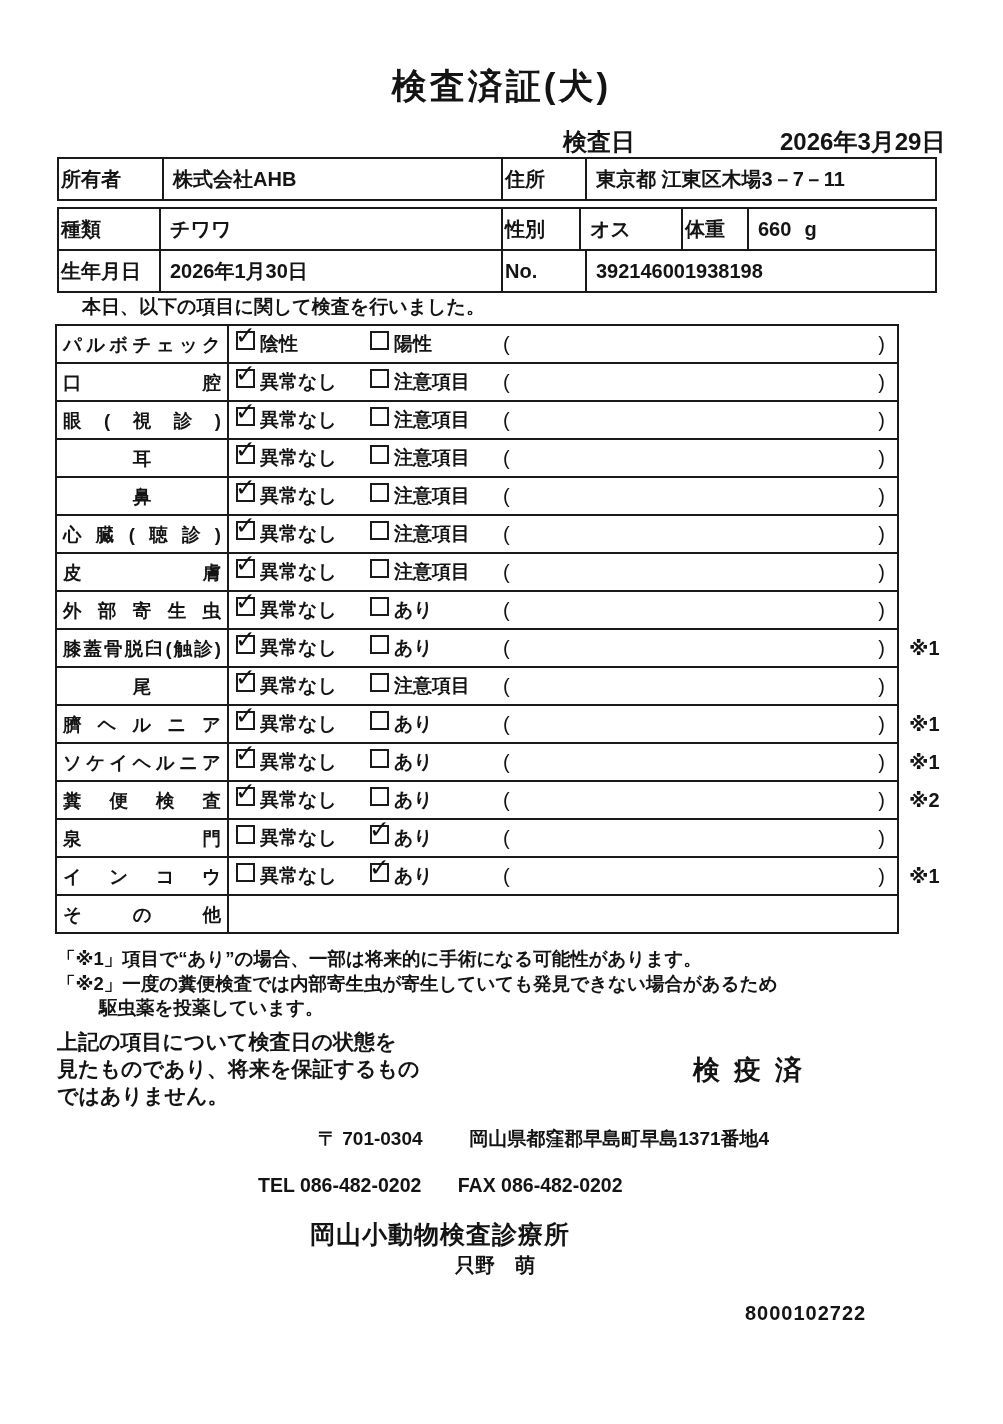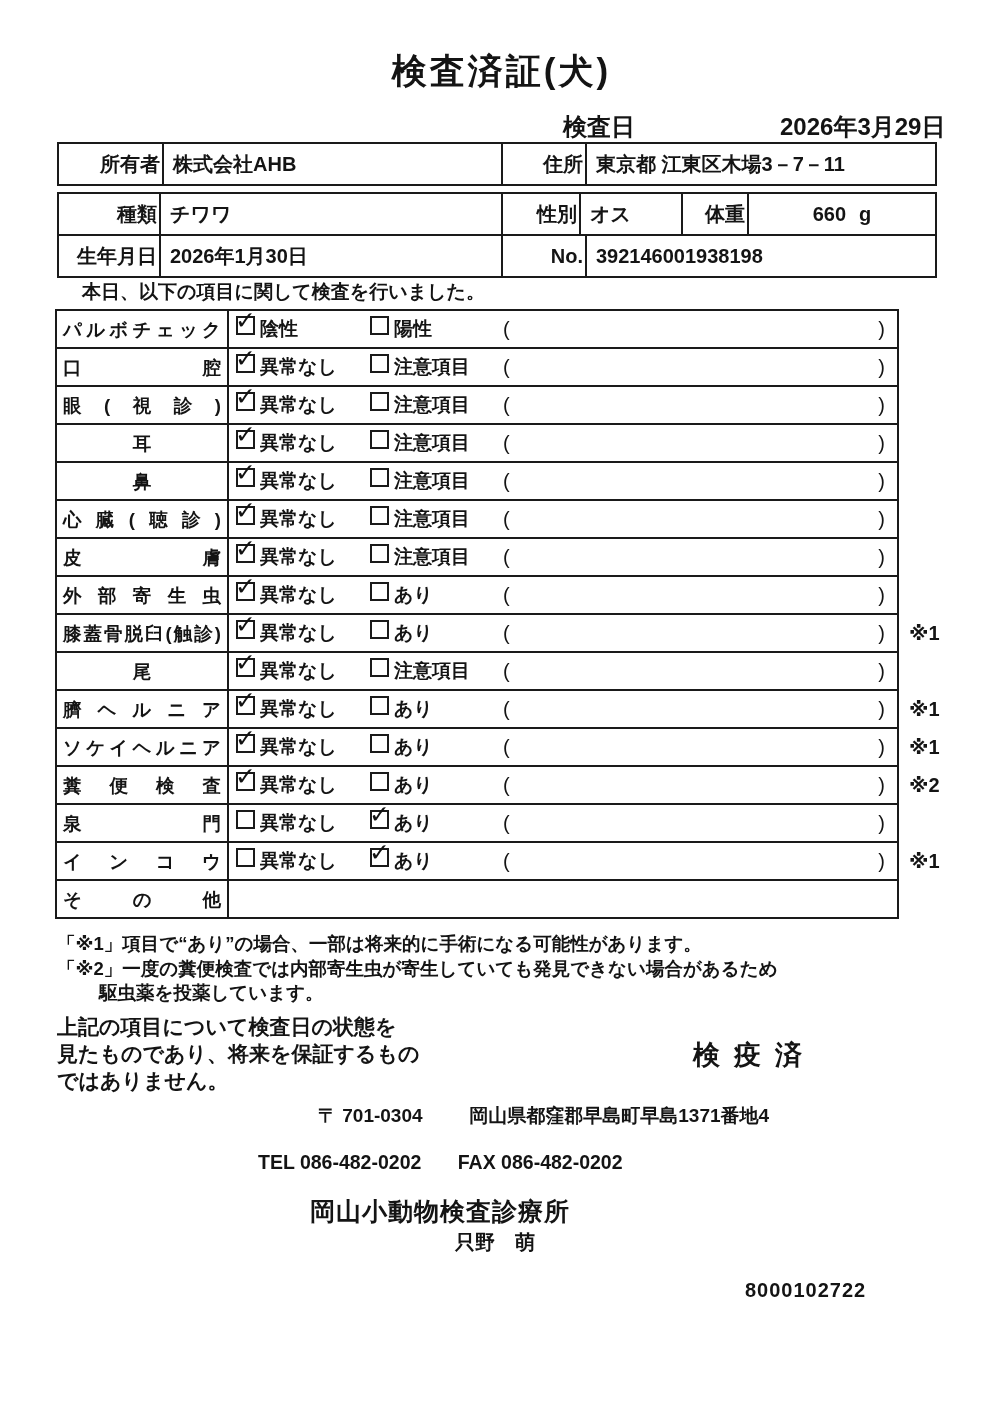--- a/index.html
+++ b/index.html
@@ -2,31 +2,31 @@
 <html><head>
 <meta charset="utf-8">
 <style>
   html,body { margin:0; padding:0; background:#e8e8e8; }
   .page {
     width:1003px; height:1424px; position:relative; background:#ffffff;
     overflow:hidden; color:#141414;
     font-family:"Liberation Sans","DejaVu Sans",sans-serif;
     box-sizing:border-box;
   }
-  .scan-title { padding-top:48px; text-align:center; font-size:35px; font-weight:700; letter-spacing:3px; }
+  .scan-title { padding-top:63px; text-align:center; font-size:35px; font-weight:700; letter-spacing:3px; }
   .date-row { position:relative; height:26px; margin-top:16px; font-size:24px; font-weight:700;padding-left:43px; }
   .date-label { position:absolute; left:563px; top:0; }
   .date-value { position:absolute; left:780px; top:0; }
 
   table.box { border-collapse:collapse; table-layout:fixed; margin-left:57px; font-size:20px; font-weight:600; }
   .owner-box { margin-top:5px; width:878px; }
   .animal-box { margin-top:6px; width:878px; }
   table.box td { border:2px solid #1a1a1a; height:40px; padding:0 9px; overflow:hidden; white-space:nowrap; }
-  table.box td.lab { text-align:right; padding:0 2px; }
-  td.weight-val { text-align:center; padding-right:14px; }
+  table.box td.lab { text-align:left; padding:0 2px; }
+  td.weight-val { text-align:left; padding-right:14px; }
   .unit { display:inline-block; margin-left:13px; }
 
   .intro { margin:2px 0 0 82px; font-size:19px; font-weight:600; line-height:24px; }
 
   table.main { border-collapse:collapse; table-layout:fixed; margin:5px 0 0 55px; width:904px; font-weight:600; }
   table.main td { height:36px; overflow:hidden; }
   td.c-name {
     border:2px solid #1a1a1a; font-size:18.5px; padding:0 6px; white-space:nowrap;
     text-align:justify; text-align-last:justify; text-justify:inter-character;
   }
@@ -37,21 +37,21 @@
   .z1 { width:134px; }
   .z2 { width:133px; }
   .z3 { flex:1; justify-content:space-between; padding-right:12px; font-size:20px; font-weight:500; }
   .cb { width:15px; height:15px; border:2px solid #1a1a1a; position:relative; flex:none; margin-right:5px; display:inline-block; background:#fff; }
   .cb.checked::after { content:"\2713"; position:absolute; left:-3px; top:-12px; font-size:25px; font-weight:700; color:#111; }
   td.c-note { border:none; font-size:20px; font-weight:700; padding-left:10px; white-space:nowrap; }
 
   .notes { margin:13px 0 0 57px; font-size:18.5px; font-weight:600; line-height:24.5px; }
   .note-line.indent { padding-left:42px; }
 
-  .statement-wrap { position:relative; margin:7px 0 8px 57px; height:82px; }
+  .statement-wrap { position:relative; margin:7px 0 16px 57px; height:82px; }
   .statement { font-size:21px; font-weight:700; line-height:27px; }
   .stamp { position:absolute; left:636px; top:24px; font-size:27px; font-weight:600; letter-spacing:14px; white-space:nowrap; }
 
   .addr-line { margin:2px 0 0 318px; font-size:19px; font-weight:600; line-height:25px; }
   .postal { display:inline-block; width:146px; }
   .tel-line { margin:22px 0 0 258px; font-size:19.5px; font-weight:600; line-height:25px; }
   .fax { margin-left:31px; }
   .clinic-name { margin:20px 8px 0 310px; font-size:25px; font-weight:600; letter-spacing:1px; line-height:32px; }
   .examiner { margin:2px 0 0 455px; font-size:20px; font-weight:600; line-height:26px; }
   .serial { margin:24px 0 0 745px; font-size:20px; font-weight:600; letter-spacing:1px; }

